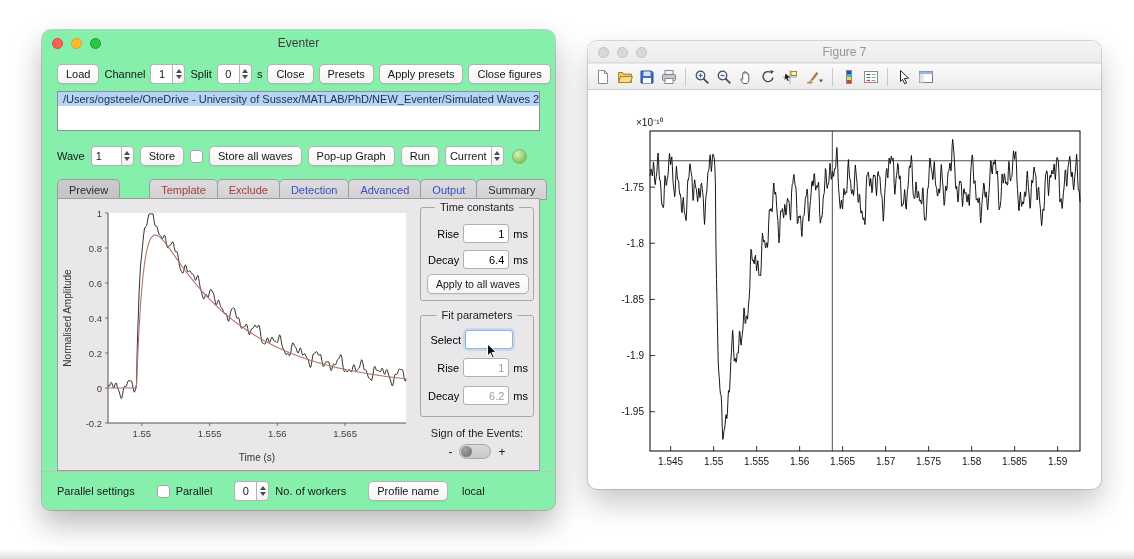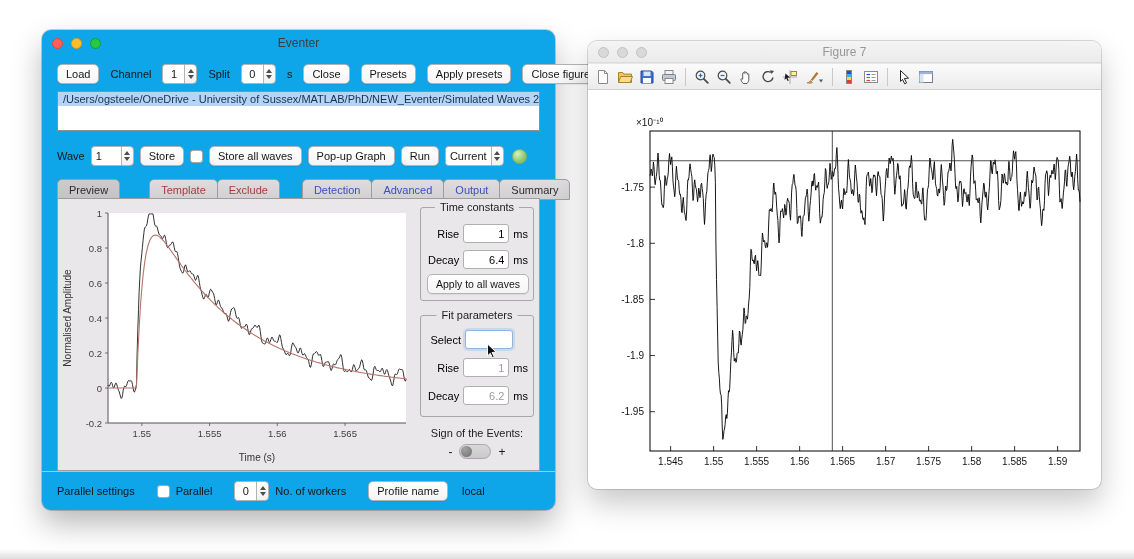--- a/index.html
+++ b/index.html
@@ -1,33 +1,33 @@
 <!DOCTYPE html>
 <html><head>
 <meta charset="utf-8">
 <style>
   * { box-sizing:border-box; margin:0; padding:0; cursor:default; }
   html,body { width:1134px; height:559px; }
   body { background:#ffffff; font-family:"Liberation Sans", sans-serif; position:relative; overflow:hidden; }
   .win { position:absolute; border-radius:9px; }
 
   
-  .win-eventer { left:42px; top:30px; width:513px; height:480px; background:#0ea5e9;
+  .win-eventer { left:42px; top:30px; width:513px; height:480px; background:#86efac;
     box-shadow:0 0 0 1px rgba(0,0,0,.18), 0 14px 30px rgba(0,0,0,.28); }
   .titlebar { position:relative; height:26px; display:flex; align-items:center; justify-content:center; }
   .lights { position:absolute; left:10px; top:8px; display:flex; gap:8px; }
   .dot { width:11px; height:11px; border-radius:50%; }
   .dot.red{background:#ff5f57;border:1px solid #e0443e;}
   .dot.yellow{background:#febc2e;border:1px solid #d89c23;}
   .dot.green{background:#28c840;border:1px solid #1f9a31;}
   .dot.gray{background:#d9d9d9;border:1px solid #c2c2c2;}
   .win-title { font-size:12px; color:#3d3d3d; }
   .win-title.inactive { color:#979797; }
 
-  .tb1, .tb2 { position:absolute; left:15px; right:15px; display:flex; align-items:center; gap:11px; font-size:11px; color:#161616; }
+  .tb1, .tb2 { position:absolute; left:15px; right:15px; display:flex; align-items:center; gap:5px; font-size:11px; color:#161616; }
   .tb1 { top:33px; height:21px; }
   .tb2 { top:115px; height:22px; gap:6px; }
   .lbl { white-space:nowrap; }
   .btn { height:20px; padding:0 8px; background:linear-gradient(#ffffff,#f4f4f4); border:1px solid #b3b3b3;
     border-radius:5px; font-size:11px; color:#161616; display:inline-flex; align-items:center; justify-content:center;
     box-shadow:0 1px 1px rgba(0,0,0,.06); white-space:nowrap; font-family:inherit; }
 
   .spinbox, .dropdown { display:inline-flex; height:20px; }
   .spin-val, .dd-val { min-width:22px; padding:0 4px; background:#fff; border:1px solid #b3b3b3;
     border-right:none; border-radius:4px 0 0 4px; display:flex; align-items:center; justify-content:center; font-size:11px; }
@@ -166,21 +166,21 @@
           <i class="tri-down"></i>
         </span>
     </span>
     <span class="ball"></span>
   </div>
 
   <div class="tabstrip" id="tabstrip">
       <span class="tab active" style="color: rgb(44, 44, 44);">Preview</span>
       <span class="tab" style="color: rgb(166, 61, 58); margin-left: 30px;">Template</span>
       <span class="tab" style="color: rgb(166, 61, 58);">Exclude</span>
-      <span class="tab" style="color: rgb(60, 78, 192); margin-left: 23px;">Detection</span>
+      <span class="tab" style="color: rgb(60, 78, 192);">Detection</span>
       <span class="tab" style="color: rgb(60, 78, 192);">Advanced</span>
       <span class="tab" style="color: rgb(60, 78, 192);">Output</span>
       <span class="tab" style="color: rgb(44, 44, 44);">Summary</span>
     </div>
 
   <div class="pane">
     <svg class="ev-plot" id="eventer-plot" viewBox="0 0 356 266">
         <rect x="48" y="12" width="298" height="210" fill="#ffffff"></rect>
         <line x1="81.86363636363595" y1="222" x2="81.86363636363595" y2="225" stroke="#555555" stroke-width="0.8"></line>
         <text x="81.86363636363595" y="236" text-anchor="middle" class="ev-tick">1.55</text>

